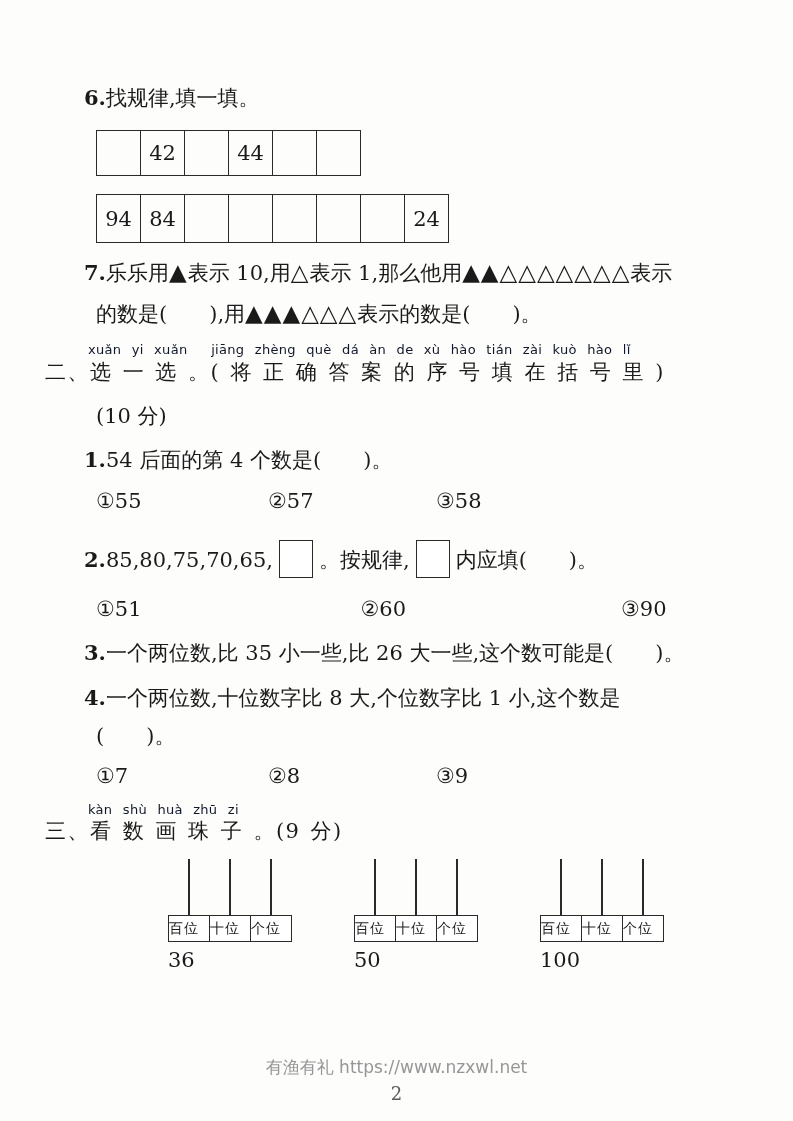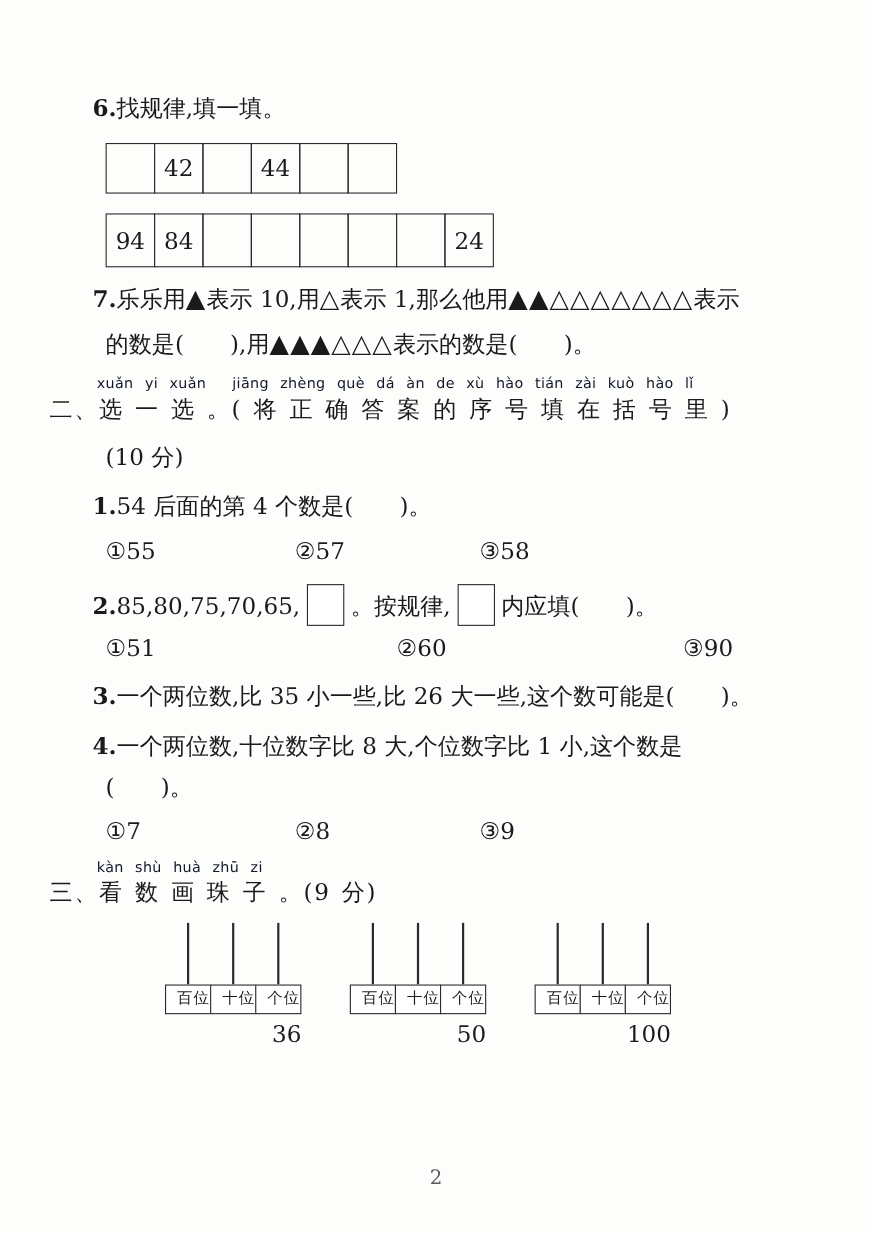--- a/index.html
+++ b/index.html
@@ -47,21 +47,21 @@
   .opts{display:flex;margin-left:96px;}
   .opt{width:172px;}
   .opt:nth-child(2){width:168px;}
 
   
   .mt6{margin-top:6px;justify-content:space-between;}  .mt10{margin-top:10px;} .mt12{margin-top:12px;}
   .mt14{margin-top:14px;}.mt16{margin-top:16px;} .mt18{margin-top:18px;}
 
   
   .beads{display:flex;margin-left:150px;margin-top:14px;}
-  .bead{width:124px;margin-right:44px;text-align:right;}
+  .bead{width:124px;margin-right:44px;text-align:left;margin-left:18px;}
   .rods{display:flex;justify-content:space-around;height:56px;}
   .rod{width:2px;height:56px;background:#2a2a2a;}
   .pv-box{display:flex;}
   .pv-cell{
     flex:1;border:1px solid #2a2a2a;margin-left:-1px;height:25px;
     line-height:25px;font-size:14px;letter-spacing:1px;background:#fff;
   }
   .pv-cell:first-child{margin-left:0;}
   .bead-num{font-size:21px;margin-top:4px;}
 
@@ -117,21 +117,21 @@
 
   <div class="qline indent-q mt16">
     <span class="bold">1.</span><span>54 后面的第 4 个数是(　　)。</span>
   </div>
   <div class="opts mt12">
     <span class="opt">①55</span>
     <span class="opt">②57</span>
     <span class="opt">③58</span>
   </div>
 
-  <div class="qline indent-q mt16" style="line-height:29px;">
+  <div class="qline indent-q mt16" style="line-height:58px;">
     <span class="bold">2.</span><span>85,80,75,70,65,</span><span class="ibox"></span><span>。按规律,</span><span class="ibox"></span><span>内应填(　　)。</span>
   </div>
   <div class="opts mt6">
     <span class="opt">①51</span>
     <span class="opt">②60</span>
     <span class="opt">③90</span>
   </div>
 
   <div class="qline indent-q mt16">
     <span class="bold">3.</span><span>一个两位数,比 35 小一些,比 26 大一些,这个数可能是(　　)。</span>
@@ -191,16 +191,17 @@
         <span class="pv-cell">百位</span>
         <span class="pv-cell">十位</span>
         <span class="pv-cell">个位</span>
       </div>
       <div class="bead-num">100</div>
     </div>
 
   </div>
 
   <div class="footer">
+    <div class="site">有渔有礼 https://www.nzxwl.net</div>
     <div class="pagenum">2</div>
   </div>
 
 </div>
 
 </body></html>

